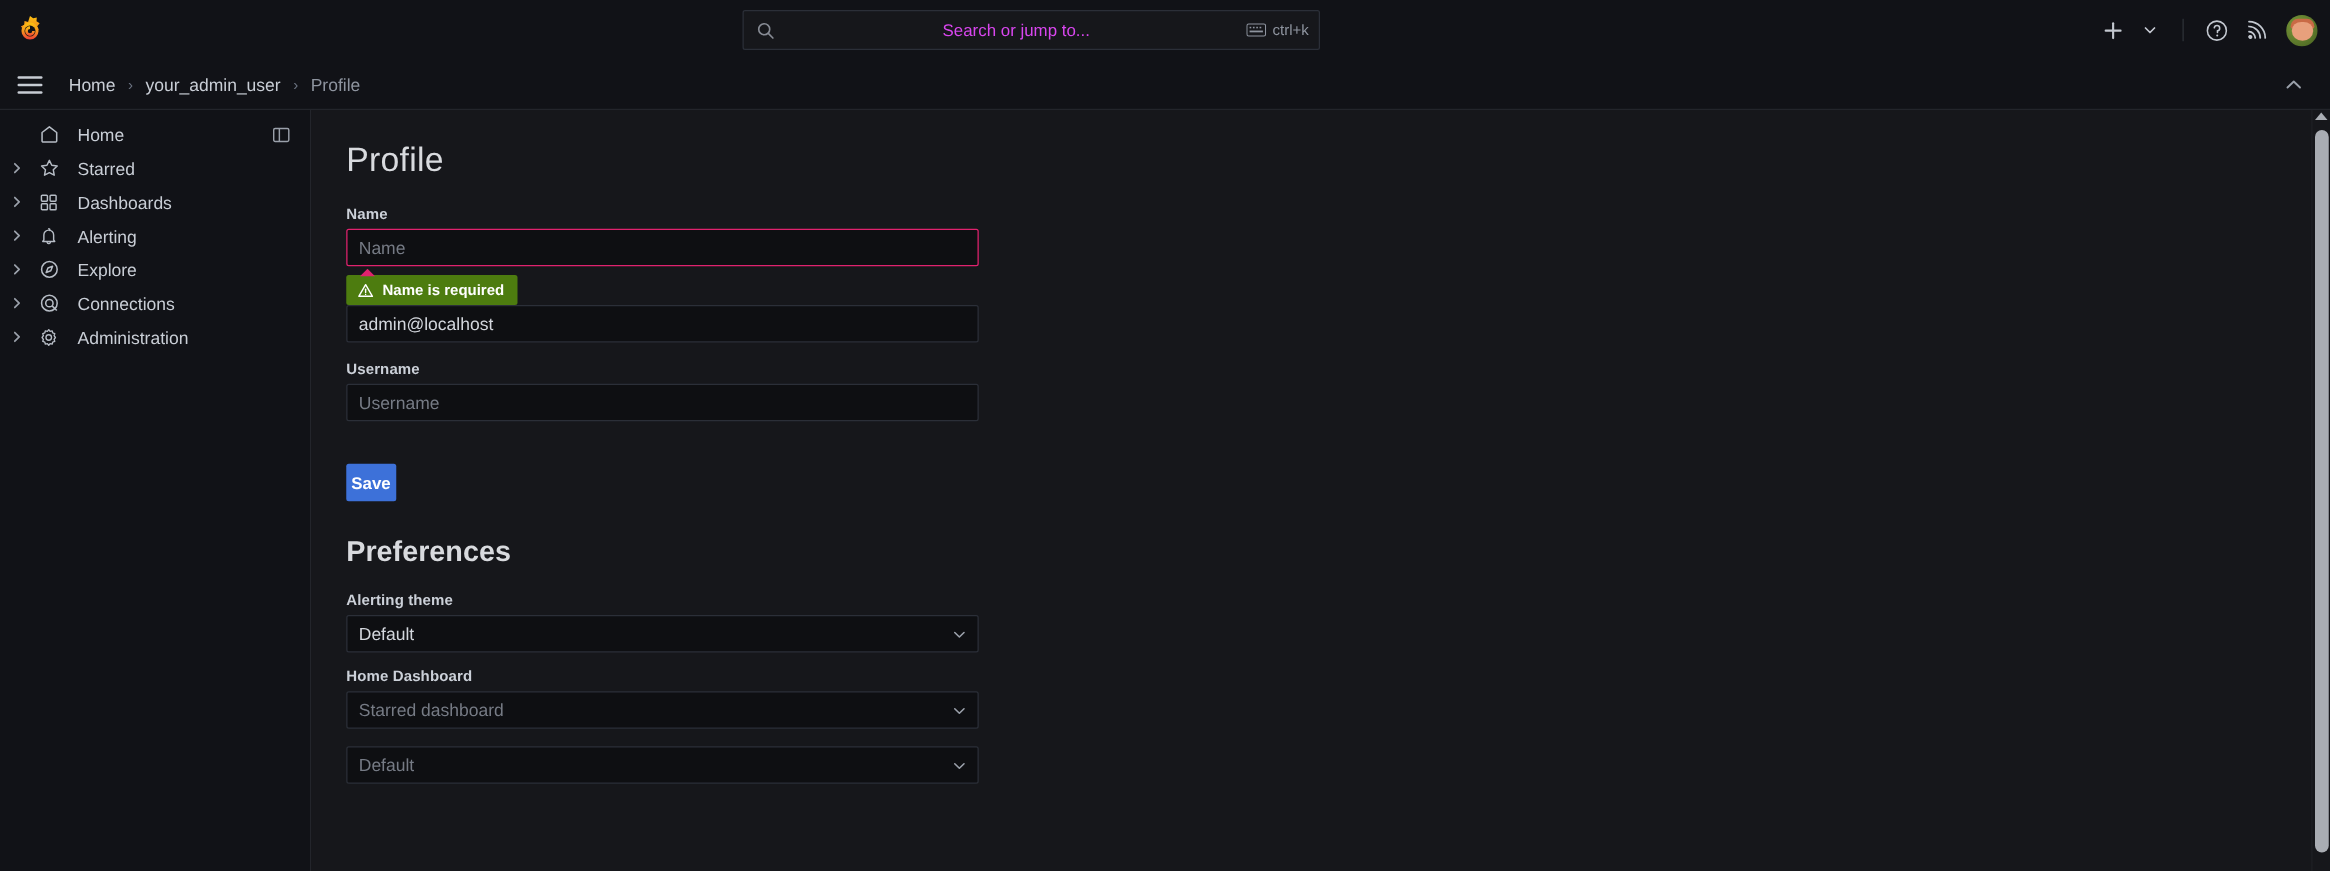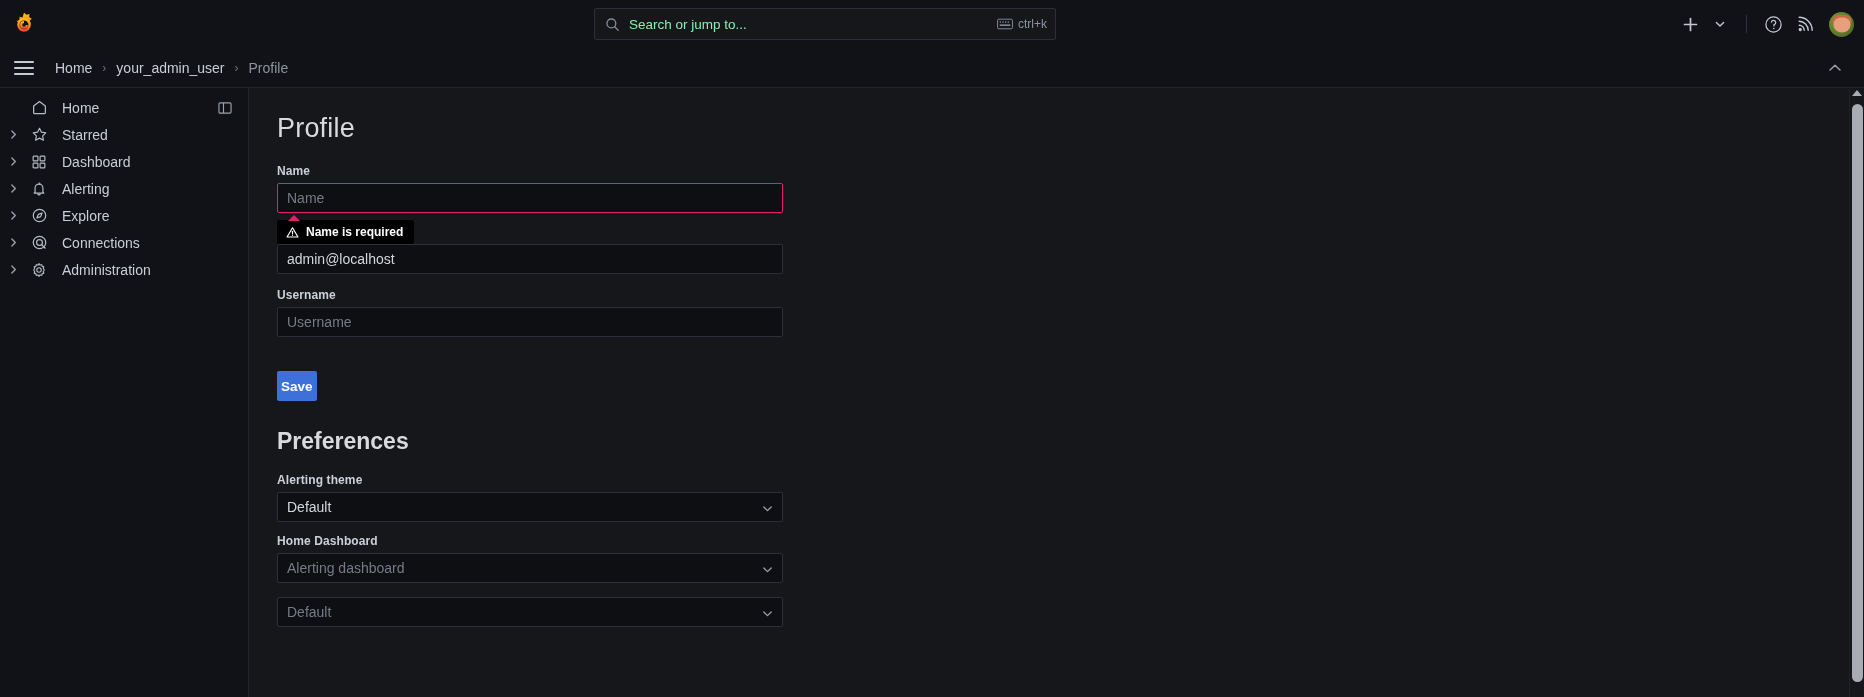--- a/index.html
+++ b/index.html
@@ -35,22 +35,22 @@
     background: #16171b;
     border: 1px solid #2b2f38;
     border-radius: 2px;
     display: flex; align-items: center;
     padding: 0 8px 0 10px;
     cursor: pointer;
   }
   .search-icon { width: 15px; height: 15px; flex: 0 0 15px; margin-right: 9px; opacity: .85; }
   .search-placeholder {
     flex: 1 1 auto;
-    font-size: 13.5px; color: #86efac;
-    white-space: nowrap; overflow: hidden;
+    font-size: 13.5px; color: #d946ef;
+    white-space: nowrap; overflow: hidden; text-align: center;
   }
   .kbd-hint {
     display: flex; align-items: center; gap: 5px;
     font-size: 12px; color: #8e949f;
     flex: 0 0 auto;
     text-align: right;
   }
   .kbd-icon { width: 16px; height: 12px; display:block; }
 
   .topbar-right {
@@ -202,21 +202,21 @@
     padding: 0 9px;
     outline: none;
   }
   .text-input::placeholder { color: #767b85; }
   .text-input.invalid { border-color: #e0226e; }
 
   .error-wrap { position: relative; width: 506px; height: 0; }
   .error-badge {
     position: relative;
     display: inline-flex; align-items: center; gap: 7px;
-    background: #000000;
+    background: #4d7c0f;
     color: #ffffff;
     font-size: 12px; font-weight: bold;
     border-radius: 2px;
     padding: 5px 11px 5px 9px;
     margin-top: 7px;
     text-align: center;
   }
   .error-badge::before {
     content: "";
     position: absolute; top: -5px; left: 11px;
@@ -425,21 +425,21 @@
         </svg>
       </span>
       <span class="nav-icon">
         <svg width="16" height="16" viewBox="0 0 18 18" fill="none" stroke="currentColor" stroke-width="1.3">
           <rect x="2.4" y="2.4" width="5.4" height="5.4" rx="0.8"></rect>
           <rect x="10.2" y="2.4" width="5.4" height="5.4" rx="0.8"></rect>
           <rect x="2.4" y="10.2" width="5.4" height="5.4" rx="0.8"></rect>
           <rect x="10.2" y="10.2" width="5.4" height="5.4" rx="0.8"></rect>
         </svg>
       </span>
-      <span class="nav-label">Dashboard</span>
+      <span class="nav-label">Dashboards</span>
     </div>
 
     <div class="nav-item">
       <span class="nav-expand">
         <svg width="11" height="11" viewBox="0 0 12 12" fill="none" stroke="currentColor" stroke-width="1.5" stroke-linecap="round" stroke-linejoin="round">
           <polyline points="4.2,2.2 8,6 4.2,9.8"></polyline>
         </svg>
       </span>
       <span class="nav-icon">
         <svg width="16" height="16" viewBox="0 0 18 18" fill="none" stroke="currentColor" stroke-width="1.3" stroke-linejoin="round" stroke-linecap="round">
@@ -547,21 +547,21 @@
             <svg width="13" height="13" viewBox="0 0 13 13" fill="none" stroke="currentColor" stroke-width="1.3" stroke-linecap="round" stroke-linejoin="round">
               <polyline points="2.8,5 6.5,8.6 10.2,5"></polyline>
             </svg>
           </span>
         </div>
       </div>
 
       <div class="field" style="">
         <label class="field-label">Home Dashboard</label>
         <div class="select-box">
-          <span class="select-value placeholder">Alerting dashboard</span>
+          <span class="select-value placeholder">Starred dashboard</span>
           <span class="select-chevron">
             <svg width="13" height="13" viewBox="0 0 13 13" fill="none" stroke="currentColor" stroke-width="1.3" stroke-linecap="round" stroke-linejoin="round">
               <polyline points="2.8,5 6.5,8.6 10.2,5"></polyline>
             </svg>
           </span>
         </div>
       </div>
 
       <div class="field" style="margin-top:14px">
         <div class="select-box">

